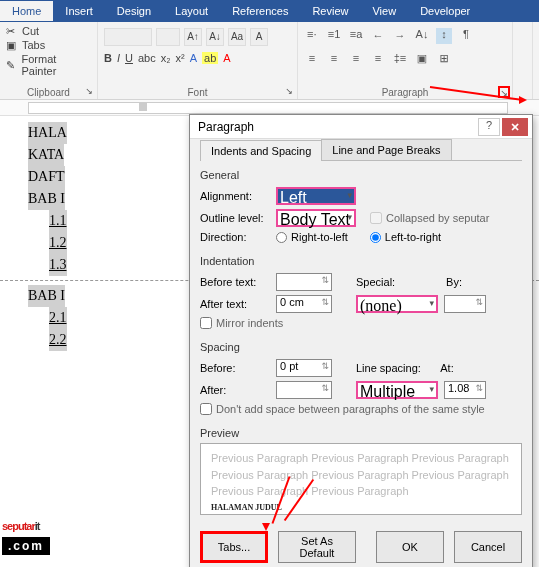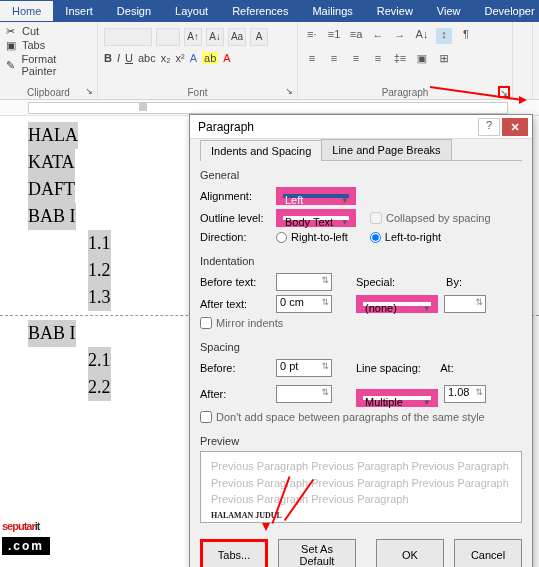--- a/index.html
+++ b/index.html
@@ -30,23 +30,23 @@
 
 .edit-g { width:20px; }
 
 
 .ruler { height:16px; background:#fafafa; border-bottom:1px solid #e0e0e0; display:flex; align-items:center;}
 .ruler-inner { height:12px; background:#fff; margin-left:28px; width:480px; border:1px solid #ccc; position:relative;}
 .ruler-handle { position:absolute; width:8px; height:8px; background:#ccc; }
 
 
 .doc { position: relative; background: #fff; padding: 6px 0 0 28px; height: 450px; }
-.doc-line { font-family: "Times New Roman", serif; font-size: 18px; padding: 3px 0; }
+.doc-line { font-family: "Times New Roman", serif; font-size: 14px; padding: 3px 0; }
 .doc-line.sel { background: #d0d0d0; display:inline-block; }
-.indent1 { margin-left: 60px; }
+.indent1 { margin-left: 21px; text-decoration: underline; }
 .page-break { border-top: 1px dashed #999; margin: 4px 0 4px -28px; }
 
 
 .arrow-line { position: absolute; background: red; height: 2px; transform-origin: left center; z-index: 5; }
 .arrow-head { position:absolute; width:0; height:0; border-left:8px solid red; border-top:4px solid transparent; border-bottom:4px solid transparent; z-index:5; }
 
 
 .dialog { position: absolute; left: 189px; top: 114px; width: 344px; background: #f0f0f0; border: 1px solid #888; box-shadow: 2px 3px 8px rgba(0,0,0,.3); z-index: 10; }
 .dlg-title { display:flex; align-items:center; background:#fff; height:24px; border-bottom:1px solid #ddd; padding:0 4px;}
 .dlg-title span { flex:1; font-size:12px; padding-left:4px;}
@@ -55,21 +55,21 @@
 
 .dlg-body { padding: 0 10px; background:#f0f0f0; }
 .tab-hdr { display:flex; border-bottom:1px solid #bbb; margin-bottom:6px;}
 .tab-hdr .t { padding:4px 10px; background:#e4e4e4; border:1px solid #bbb; border-bottom:none; margin-right:-1px; font-size:11px; }
 .tab-hdr .t.active { background:#f0f0f0; position:relative; top:1px;}
 
 fieldset { border: none; padding:2px 0 8px 0; }
 .sec-title { font-size:11px; color:#333; margin-bottom:4px;}
 .row { display:flex; align-items:center; gap:6px; padding:2px 0;}
 .row label { width:70px; font-size:11px; }
-.combo { border:7px solid #ec4899; background:#fff; height:18px; font-size:11px; padding:0 2px; position:relative;}
+.combo { border:2px solid #ec4899; background:#fff; height:18px; font-size:16px; padding:0 2px; position:relative;}
 .combo::after { content:"▾"; position:absolute; right:2px; top:1px; font-size:9px; color:#555;}
 .combo.sel { background:#2b579a; color:#fff; }
 .spin { border:1px solid #888; background:#fff; height:18px; width:56px; font-size:11px; padding:0 3px; position:relative;}
 .spin::after { content:"⇅"; position:absolute; right:2px; top:1px; font-size:9px; color:#888;}
 .chk { display:flex; align-items:center; gap:4px; font-size:11px; color:#666;}
 .chk input { width:12px; height:12px;}
 .radio { display:flex; align-items:center; gap:4px; font-size:11px;}
 .radio input { width:11px; height:11px;}
 .lbl-sm { width:64px; font-size:11px;}
 
@@ -93,21 +93,20 @@
 </style>
 </head>
 <body>
 
 <div class="ribbon-tabs">
   <div class="tab active">Home</div>
   <div class="tab">Insert</div>
   <div class="tab">Design</div>
   <div class="tab">Layout</div>
   <div class="tab">References</div>
-  <div class="tab">Mailings</div>
   <div class="tab">Review</div>
   <div class="tab">View</div>
   <div class="tab">Developer</div>
 
 </div>
 
 <div class="ribbon-body">
   <div class="group clipboard" style="width:98px;">
     <div class="row">
         <span class="clip-icon">✂</span>
@@ -215,21 +214,21 @@
       <div class="sec-title">General</div>
       <div class="row">
         <label>Alignment:</label>
         <div class="combo sel" style="width:80px;">Left</div>
       </div>
       <div class="row">
         <label>Outline level:</label>
         <div class="combo" style="width:80px;">Body Text</div>
         <div class="chk" style="margin-left:8px;">
             <input type="checkbox" disabled="" style="">
-            <span>Collapsed by spacing</span>
+            <span>Collapsed by seputar</span>
           </div>
       </div>
       <div class="row">
         <label>Direction:</label>
         <div class="radio">
             <input type="radio" style="">
             <span>Right-to-left</span>
           </div>
         <div class="radio" style="margin-left:16px;">
             <input type="radio" checked="" style="">
@@ -242,41 +241,41 @@
       <div class="sec-title">Indentation</div>
       <div class="row">
         <label>Before text:</label>
         <div class="spin"></div>
         <label class="lbl-sm" style="margin-left:18px;">Special:</label>
         <label class="lbl-sm" style="width:30px;text-align:right;">By:</label>
       </div>
       <div class="row">
         <label>After text:</label>
         <div class="spin">0 cm</div>
-        <div class="combo" style="width:82px;margin-left:18px;">(none)</div>
+        <div class="combo" style="width:82px;margin-left:18px;font-family:Liberation Serif, serif;">(none)</div>
         <div class="spin" style="width:42px;"></div>
       </div>
       <div class="row chk">
           <input type="checkbox" style="">
           <span>Mirror indents</span>
         </div>
     </fieldset>
 
     <fieldset>
       <div class="sec-title">Spacing</div>
       <div class="row">
         <label>Before:</label>
         <div class="spin">0 pt</div>
         <label class="lbl-sm" style="margin-left:18px;width:72px;">Line spacing:</label>
         <label class="lbl-sm" style="width:26px;text-align:center;">At:</label>
       </div>
       <div class="row">
         <label>After:</label>
         <div class="spin"></div>
-        <div class="combo" style="width:82px;margin-left:18px;margin-top:8px;">Multiple</div>
+        <div class="combo" style="width:82px;margin-left:18px;">Multiple</div>
         <div class="spin" style="width:42px;">1.08</div>
       </div>
       <div class="row chk">
           <input type="checkbox" style="">
           <span>Don't add space between paragraphs of the same style</span>
         </div>
     </fieldset>
 
     <fieldset>
       <div class="sec-title">Preview</div>

